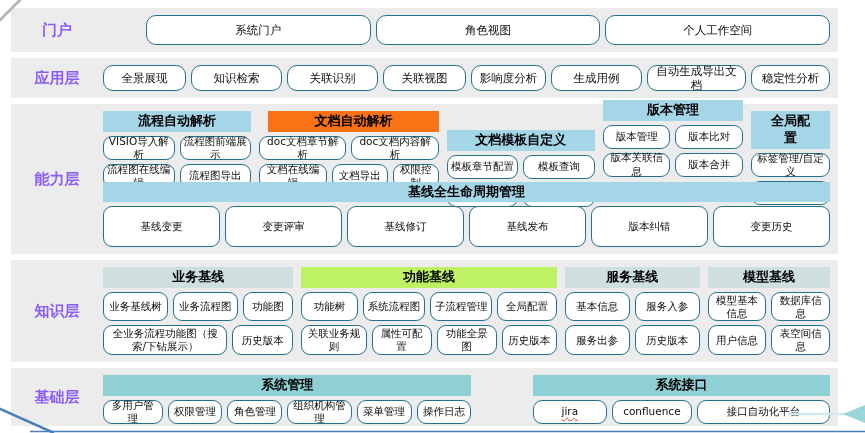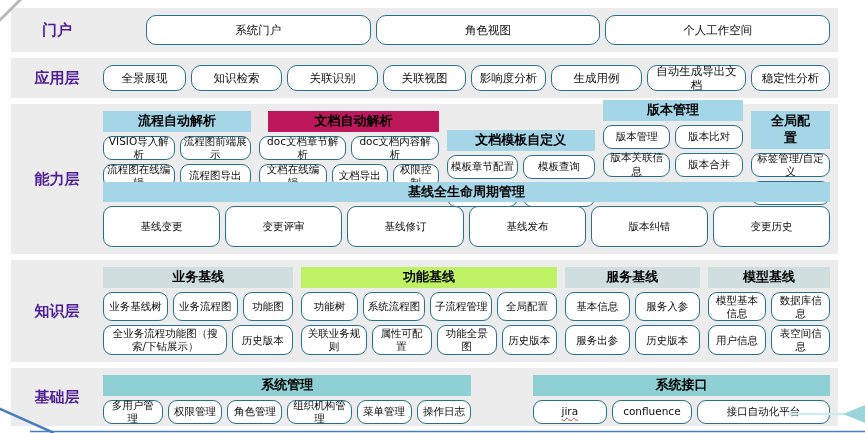--- a/index.html
+++ b/index.html
@@ -1,21 +1,21 @@
 <!DOCTYPE html>
 <html><head>
 <meta charset="utf-8">
 <style>
   html,body{margin:0;padding:0;background:#fff;}
   .canvas{position:relative;width:865px;height:433px;background:#fff;overflow:hidden;
           font-family:"DejaVu Sans","Liberation Sans",sans-serif;color:#111;}
   .bands{position:absolute;left:11px;top:8px;width:827px;display:flex;flex-direction:column;gap:6px;}
   .band{background:#ececec;display:flex;align-items:stretch;box-sizing:border-box;padding:7px 8px 7px 0;}
   .band-label{width:92px;flex:none;display:flex;align-items:center;justify-content:center;
-              font-weight:bold;font-size:15px;color:#4c1d95;}
+              font-weight:bold;font-size:15px;color:#8b5cf6;}
   .band-content{flex:1;display:flex;flex-direction:column;gap:5px;min-width:0;}
   .group-row{display:flex;gap:8px;flex:1;min-height:0;}
   .group{display:flex;flex-direction:column;gap:4px;min-width:0;}
   .group.spacer{visibility:hidden;}
   .group-header{flex:none;text-align:center;font-weight:bold;font-size:13px;line-height:1.3;
                 padding:2px 17px;color:#000;}
   .btn-row{display:flex;gap:5px;flex:1;min-height:24px;}
   .btn{background:#fff;border:1.4px solid #27708d;border-radius:9px;display:flex;align-items:center;
        justify-content:center;text-align:center;font-size:10.5px;line-height:1.25;padding:1px 3px;
        box-sizing:border-box;min-width:0;color:#0d0d0d;}
@@ -101,21 +101,21 @@
               <div class="btn-row">
                 <div class="btn" style="flex: 1 1 0px;">
                   <span>流程图在线编辑</span>
                 </div>
                 <div class="btn" style="flex: 1 1 0px;">
                   <span>流程图导出</span>
                 </div>
               </div>
             </div>
             <div class="group" style="flex: 182 1 0px;">
-              <div class="group-header" style="background: #be185d; margin-left: 9px;">文档自动解析</div>
+              <div class="group-header" style="background: #f97316; margin-left: 9px;">文档自动解析</div>
               <div class="btn-row">
                 <div class="btn" style="flex: 1 1 0px;">
                   <span>doc文档章节解析</span>
                 </div>
                 <div class="btn" style="flex: 1 1 0px;">
                   <span>doc文档内容解析</span>
                 </div>
               </div>
               <div class="btn-row">
                 <div class="btn" style="flex: 1.25 1 0px;">

